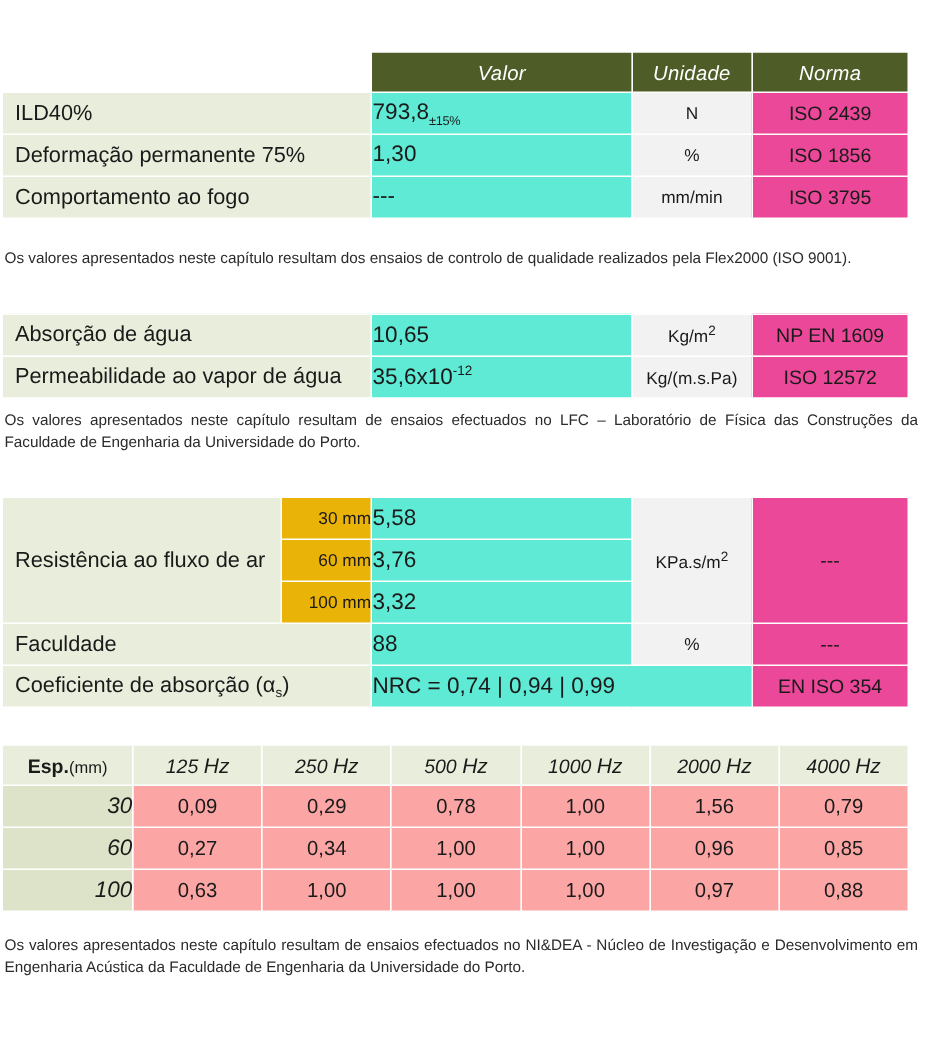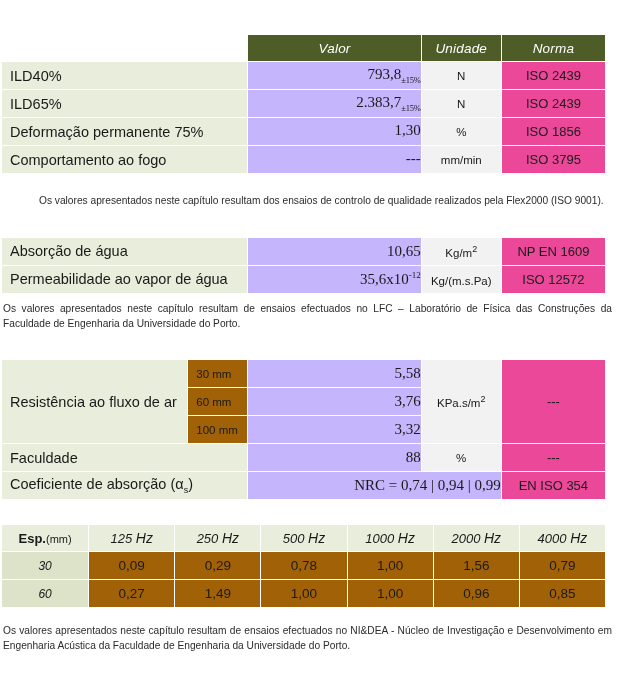--- a/index.html
+++ b/index.html
@@ -55,61 +55,60 @@
   
   .lbl {
     background: #e9eedc;
     font-size: 14.5px;
     text-align: left;
     padding-left: 8px !important;
     height: 27px;
     white-space: nowrap;
   }
   .val {
-    background: #c4b5fd;
+    background: #5eead4;
     font-size: 15px;
-    text-align: right;
+    text-align: left;
     height: 27px;
-    font-family: Liberation Serif, serif;
   }
   .unit {
     background: #f2f2f2;
     font-size: 11.5px;
     text-align: center;
   }
   .norm {
     background: #ec4899;
     font-size: 13px;
     text-align: center;
   }
   .sub-lbl {
-    background: #a16207;
+    background: #eab308;
     font-size: 11.5px;
-    text-align: left;
+    text-align: right;
     padding-left: 8px !important;
     height: 22px;
   }
   .tol {
     font-size: 8.5px;
     vertical-align: sub;
     letter-spacing: -0.2px;
   }
   sup { font-size: 9px; }
   sub { font-size: 9px; }
 
   
   .note {
     font-size: 10.2px;
     line-height: 1.45;
     color: #2b2b2b;
     margin: 0;
     padding: 0 6px 0 3px;
     text-align: justify;
   }
-  .note.single { text-align: left; margin-left: 36px; }
+  .note.single { text-align: left; }
 
   
   table.ac {
     border-collapse: collapse;
     table-layout: fixed;
     width: 605px;
     margin: 0 0 0 1px;
   }
   table.ac td, table.ac th {
     border: 1px solid #ffffff;
@@ -127,26 +126,26 @@
   .ac-hdr.first {
     font-style: normal;
     font-weight: bold;
     font-size: 13px;
   }
   .ac-hdr.first .mm { font-weight: normal; font-size: 11px; font-style: normal; }
   .ac-rowhdr {
     background: #dce3c8;
     font-weight: bold;
     font-style: italic;
-    font-size: 12px;
-    text-align: center;
+    font-size: 15px;
+    text-align: right;
     height: 27px;
   }
   .ac-cell {
-    background: #a16207;
+    background: #fca5a5;
     font-size: 13.5px;
     text-align: center;
     height: 27px;
   }
 
   .spacer-8 { height: 8px; }
   .spacer-16 { height: 16px; }
   .spacer-20 { height: 20px; }
   .spacer-24 { height: 24px; }
   .spacer-28 { height: 28px; }
@@ -174,26 +173,20 @@
         <th class="hdr">Norma</th>
       </tr>
 
       <tr>
         <td class="lbl">ILD40%</td>
         <td class="val"><span>793,8</span><span class="tol">±15%</span></td>
         <td class="unit">N</td>
         <td class="norm">ISO 2439</td>
       </tr>
 
-      <tr>
-        <td class="lbl">ILD65%</td>
-        <td class="val"><span>2.383,7</span><span class="tol">±15%</span></td>
-        <td class="unit">N</td>
-        <td class="norm">ISO 2439</td>
-      </tr>
 
       <tr>
         <td class="lbl">Deformação permanente 75%</td>
         <td class="val"><span>1,30</span><span class="tol"></span></td>
         <td class="unit">%</td>
         <td class="norm">ISO 1856</td>
       </tr>
 
       <tr>
         <td class="lbl">Comportamento ao fogo</td>
@@ -308,26 +301,35 @@
         <td class="ac-cell">0,29</td>
         <td class="ac-cell">0,78</td>
         <td class="ac-cell">1,00</td>
         <td class="ac-cell">1,56</td>
         <td class="ac-cell">0,79</td>
       </tr>
 
       <tr>
         <td class="ac-rowhdr">60</td>
         <td class="ac-cell">0,27</td>
-        <td class="ac-cell">1,49</td>
+        <td class="ac-cell">0,34</td>
         <td class="ac-cell">1,00</td>
         <td class="ac-cell">1,00</td>
         <td class="ac-cell">0,96</td>
         <td class="ac-cell">0,85</td>
       </tr>
 
+      <tr>
+        <td class="ac-rowhdr">100</td>
+        <td class="ac-cell">0,63</td>
+        <td class="ac-cell">1,00</td>
+        <td class="ac-cell">1,00</td>
+        <td class="ac-cell">1,00</td>
+        <td class="ac-cell">0,97</td>
+        <td class="ac-cell">0,88</td>
+      </tr>
     </tbody>
   </table>
 
   <div class="spacer-16"></div>
   <p class="note">Os valores apresentados neste capítulo resultam de ensaios efectuados no NI&amp;DEA - Núcleo de Investigação e Desenvolvimento em Engenharia Acústica da Faculdade de Engenharia da Universidade do Porto.</p>
 
 </div>
 
 </body></html>

